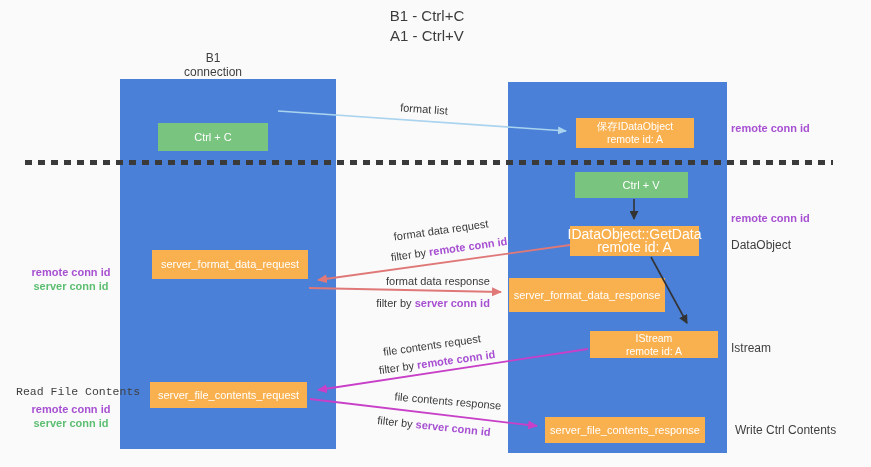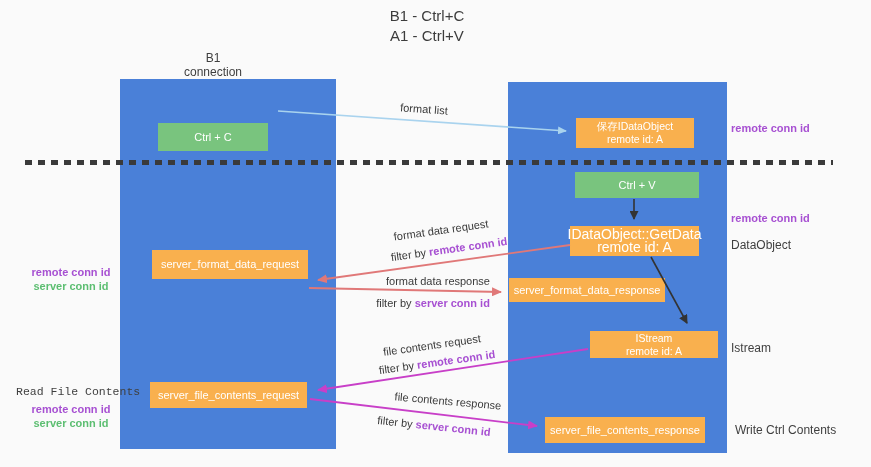--- a/index.html
+++ b/index.html
@@ -46,34 +46,34 @@
 
   <div class="abs node green" style="left:158px;top:95px;width:110px;height:28px;margin-top:28px;">
     <div>Ctrl + C</div>
   </div>
 
   <div class="abs node orange" style="left:576px;top:118px;width:118px;height:30px;font-size:10.5px;align-items:center;">
     <div>保存IDataObject</div>
     <div>remote id: A</div>
   </div>
 
-  <div class="abs node green" style="left:575px;top:172px;width:124px;height:26px;">
+  <div class="abs node green" style="left:575px;top:172px;width:94px;height:26px;padding-left:19px;">
     <div>Ctrl + V</div>
   </div>
 
   <div class="abs node orange" style="left:570px;top:226px;width:129px;height:30px;font-size:14px;">
     <div>IDataObject::GetData</div>
     <div>remote id: A</div>
   </div>
 
   <div class="abs node orange" style="left:152px;top:250px;width:156px;height:29px;">
     <div>server_format_data_request</div>
   </div>
 
-  <div class="abs node orange" style="left:509px;top:278px;width:156px;height:24px;">
+  <div class="abs node orange" style="left:509px;top:278px;width:156px;height:34px;">
     <div>server_format_data_response</div>
   </div>
 
   <div class="abs node orange" style="left:590px;top:331px;width:128px;height:27px;font-size:10.5px;">
     <div>IStream</div>
     <div>remote id: A</div>
   </div>
 
   <div class="abs node orange" style="left:545px;top:417px;width:160px;height:26px;">
     <div>server_file_contents_response</div>

